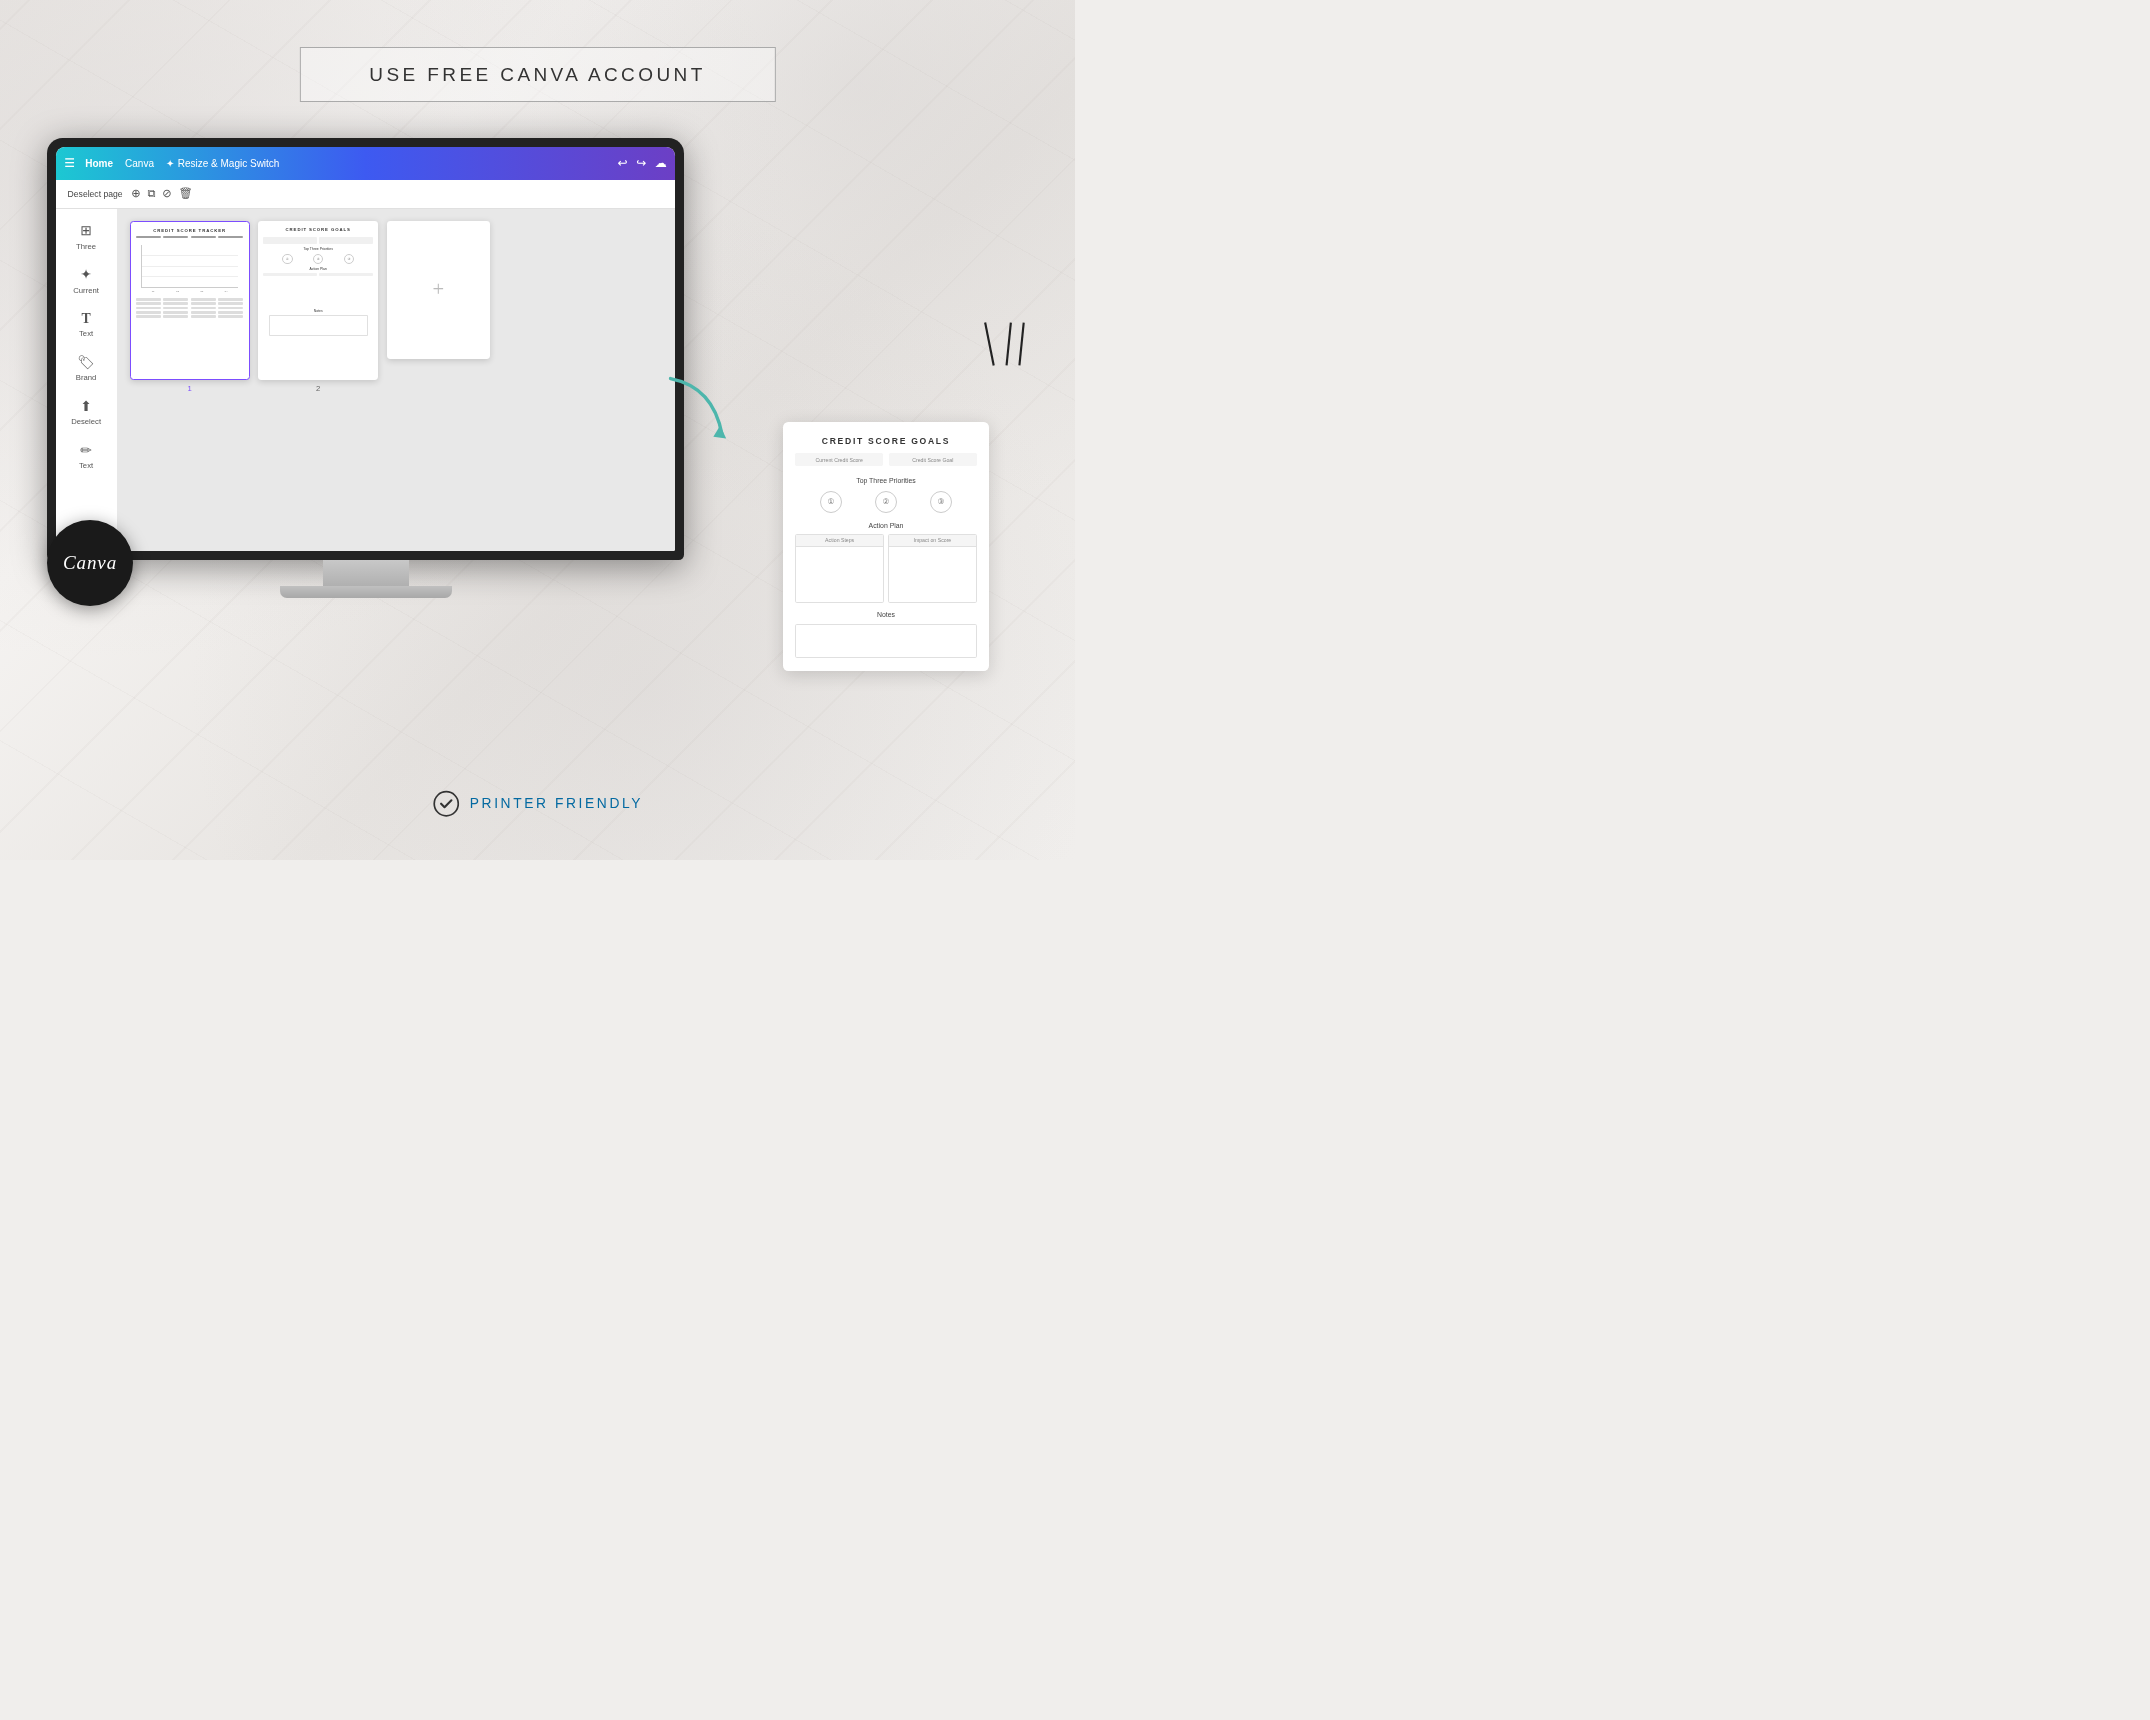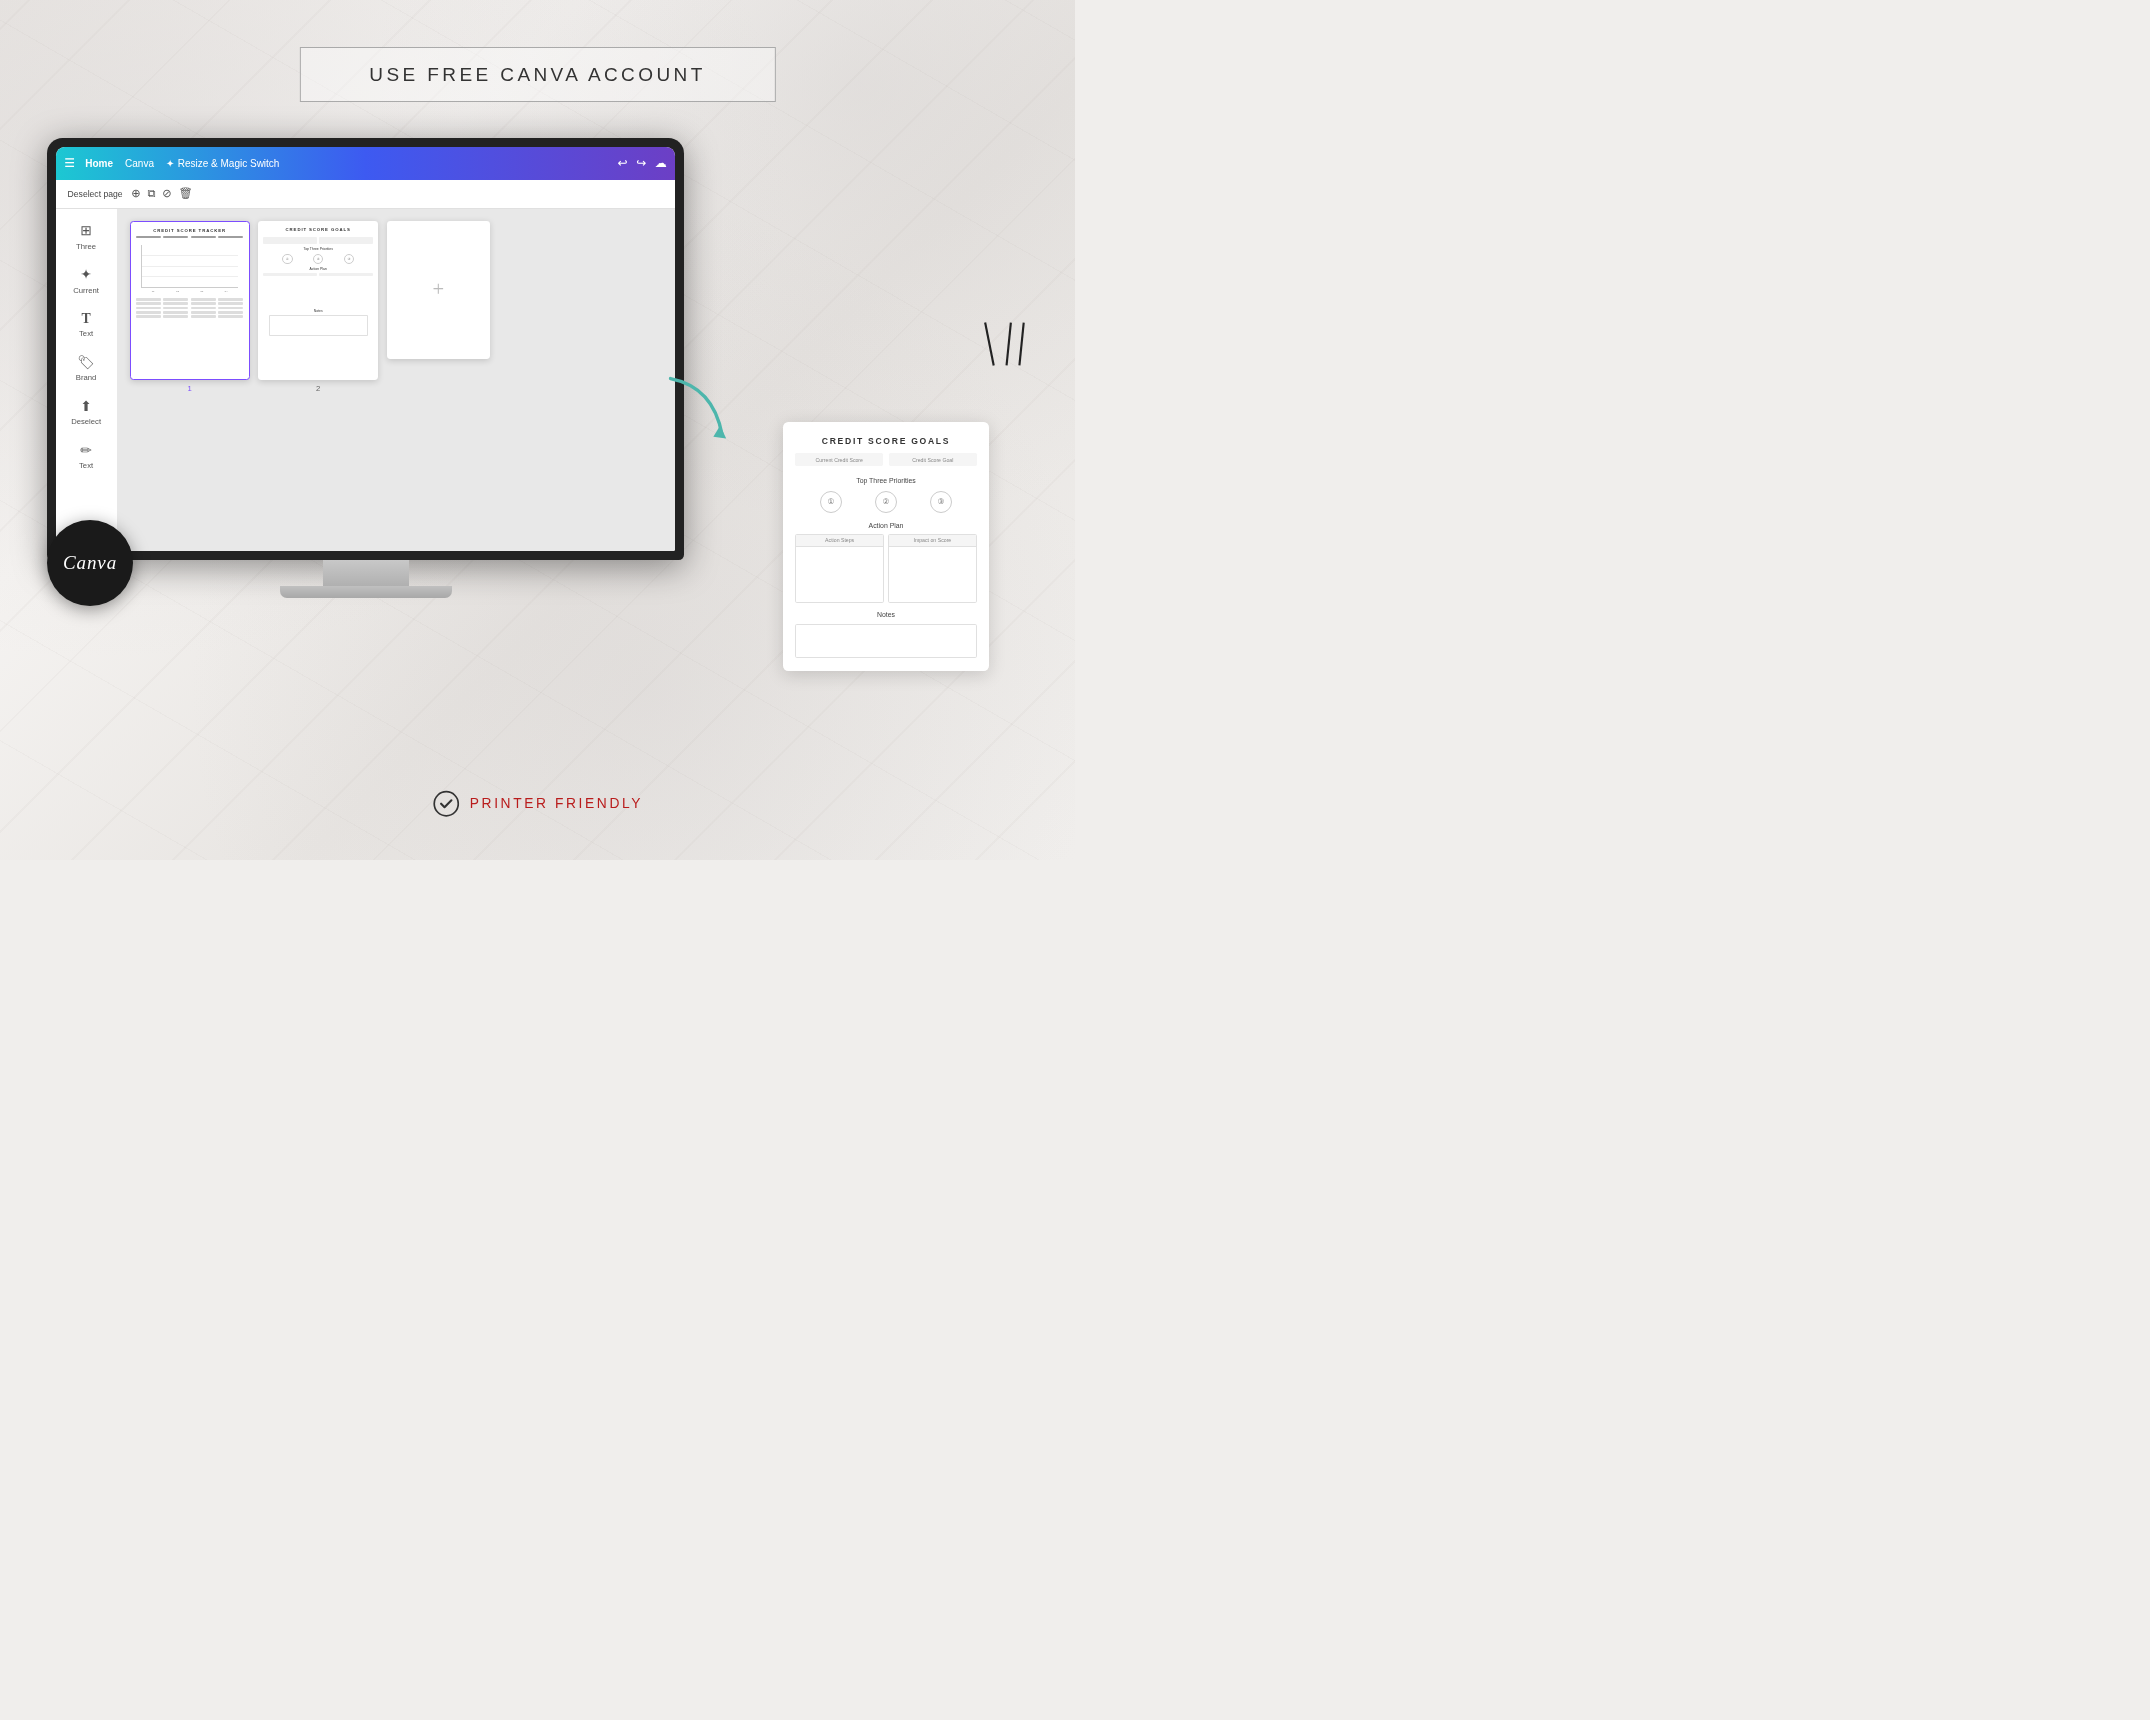--- a/index.html
+++ b/index.html
@@ -645,21 +645,21 @@
     }
 
     .footer-icon {
       width: 27.5px;
       height: 27.5px;
     }
 
     .footer-text {
       font-size: 13.8px;
       letter-spacing: 2.6px;
-      color: #b91c1c;
+      color: #0369a1;
       font-family: Arial, sans-serif;
       font-weight: 500;
       text-transform: uppercase;
     }
   </style>
 </head>
 <body>
 
 <div class="marble-bg"></div>
 

